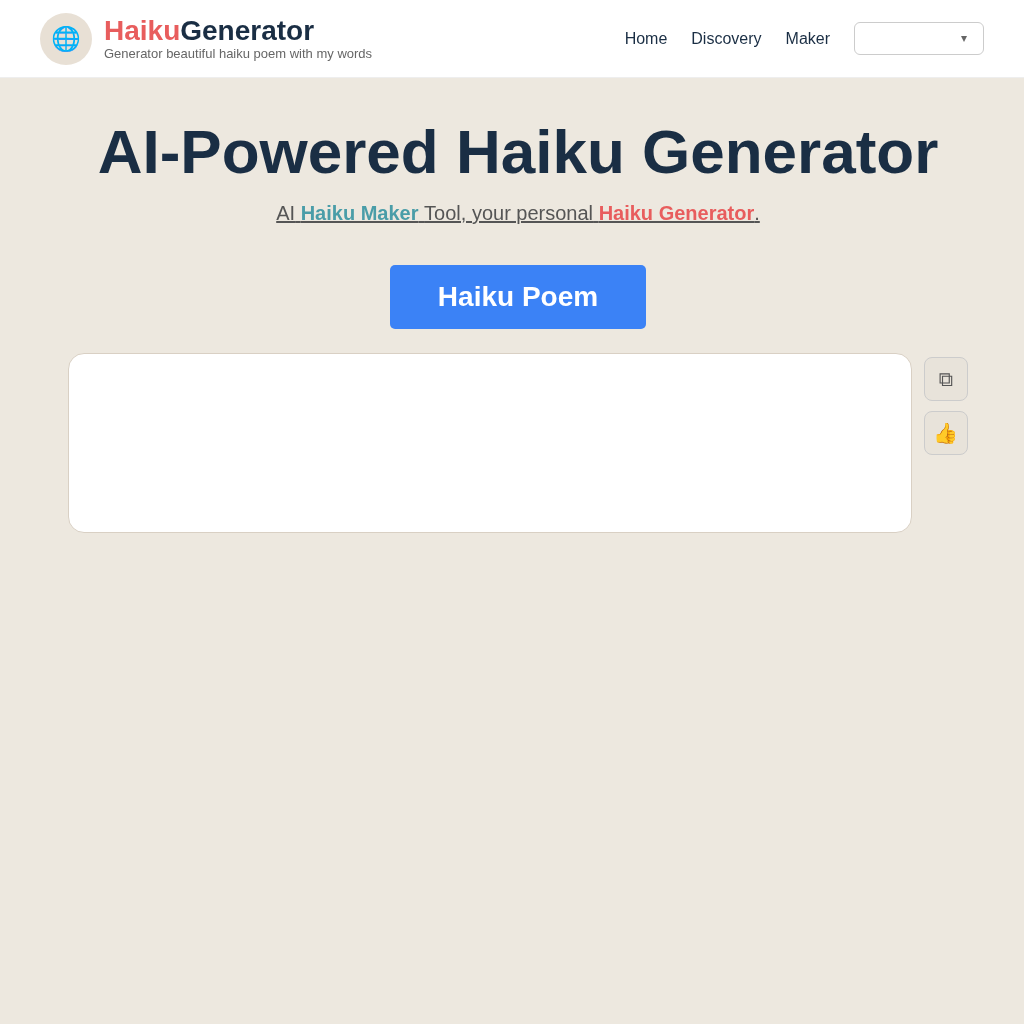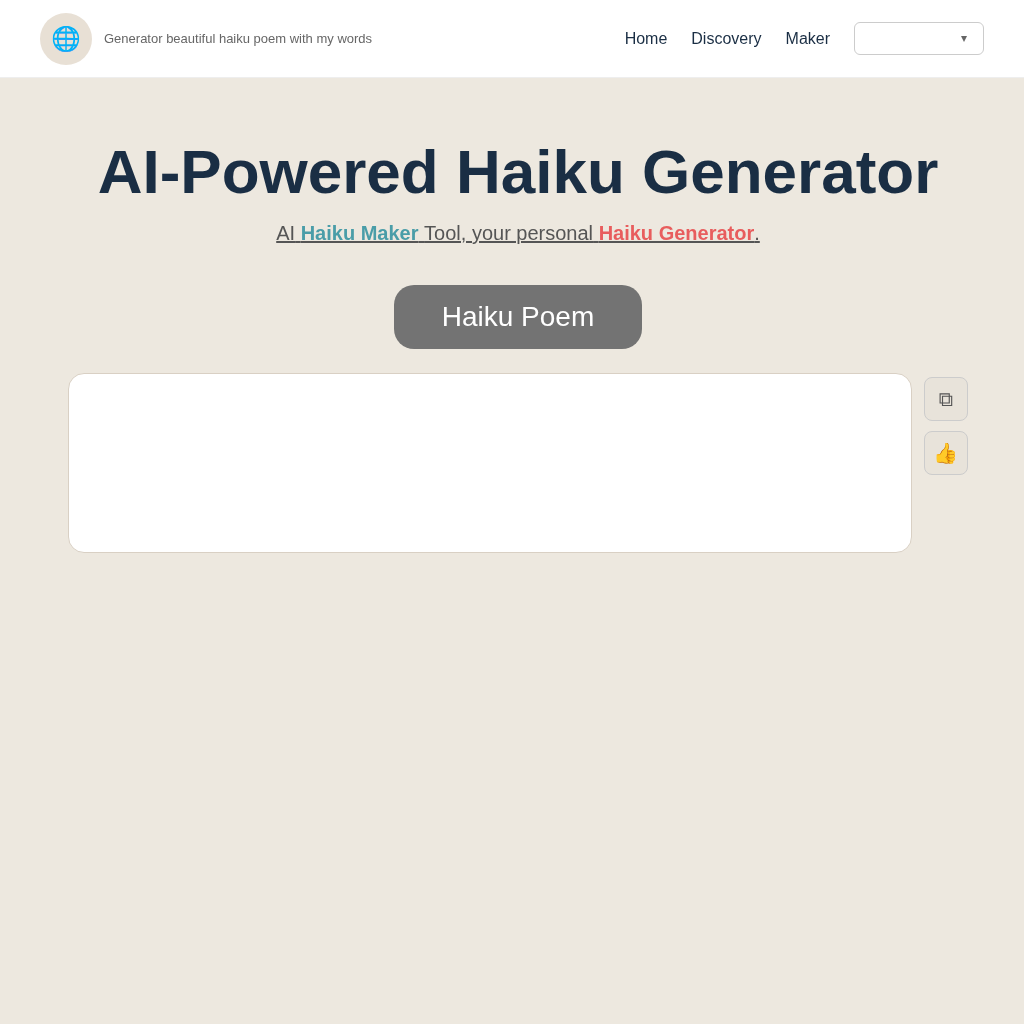--- a/index.html
+++ b/index.html
@@ -103,21 +103,21 @@
       color: #333;
     }
 
     .chevron-down {
       font-size: 12px;
       color: #666;
     }
 
     
     main {
-      padding: 60px 40px 40px;
+      padding: 40px 40px 40px;
       display: flex;
       flex-direction: column;
       align-items: center;
       margin-left: 12px;
     }
 
     .hero-title {
       font-size: 62px;
       font-weight: 800;
       color: #1a2e44;
@@ -215,27 +215,27 @@
 
     
     .haiku-poem-section {
       display: flex;
       flex-direction: column;
       align-items: center;
       width: 900px;
     }
 
     .haiku-poem-badge {
-      background: #737373;
+      background: #3b82f6;
       color: #fff;
       padding: 16px 48px;
-      border-radius: 20px;
+      border-radius: 5px;
       font-size: 28px;
       font-family: Arial, sans-serif;
-      font-weight: 400;
+      font-weight: 700;
       margin-bottom: 24px;
     }
 
     .haiku-output-area {
       display: flex;
       width: 100%;
       gap: 12px;
       align-items: flex-start;
     }
 
@@ -269,20 +269,23 @@
       color: #555;
     }
   </style>
 </head>
 <body>
 
 <header>
   <div class="logo-area">
     <div class="logo-icon">🌐</div>
     <div class="logo-text-area">
+      <div class="logo-title">
+        <span class="logo-haiku">Haiku</span><span class="logo-generator">Generator</span>
+      </div>
       <div class="logo-subtitle">Generator beautiful haiku poem with my words</div>
     </div>
   </div>
 
   <nav>
     <a href="#">Home</a>
     <a href="#">Discovery</a>
     <a href="#">Maker</a>
     <div class="nav-dropdown">
       <span class="nav-dropdown-text"></span>

